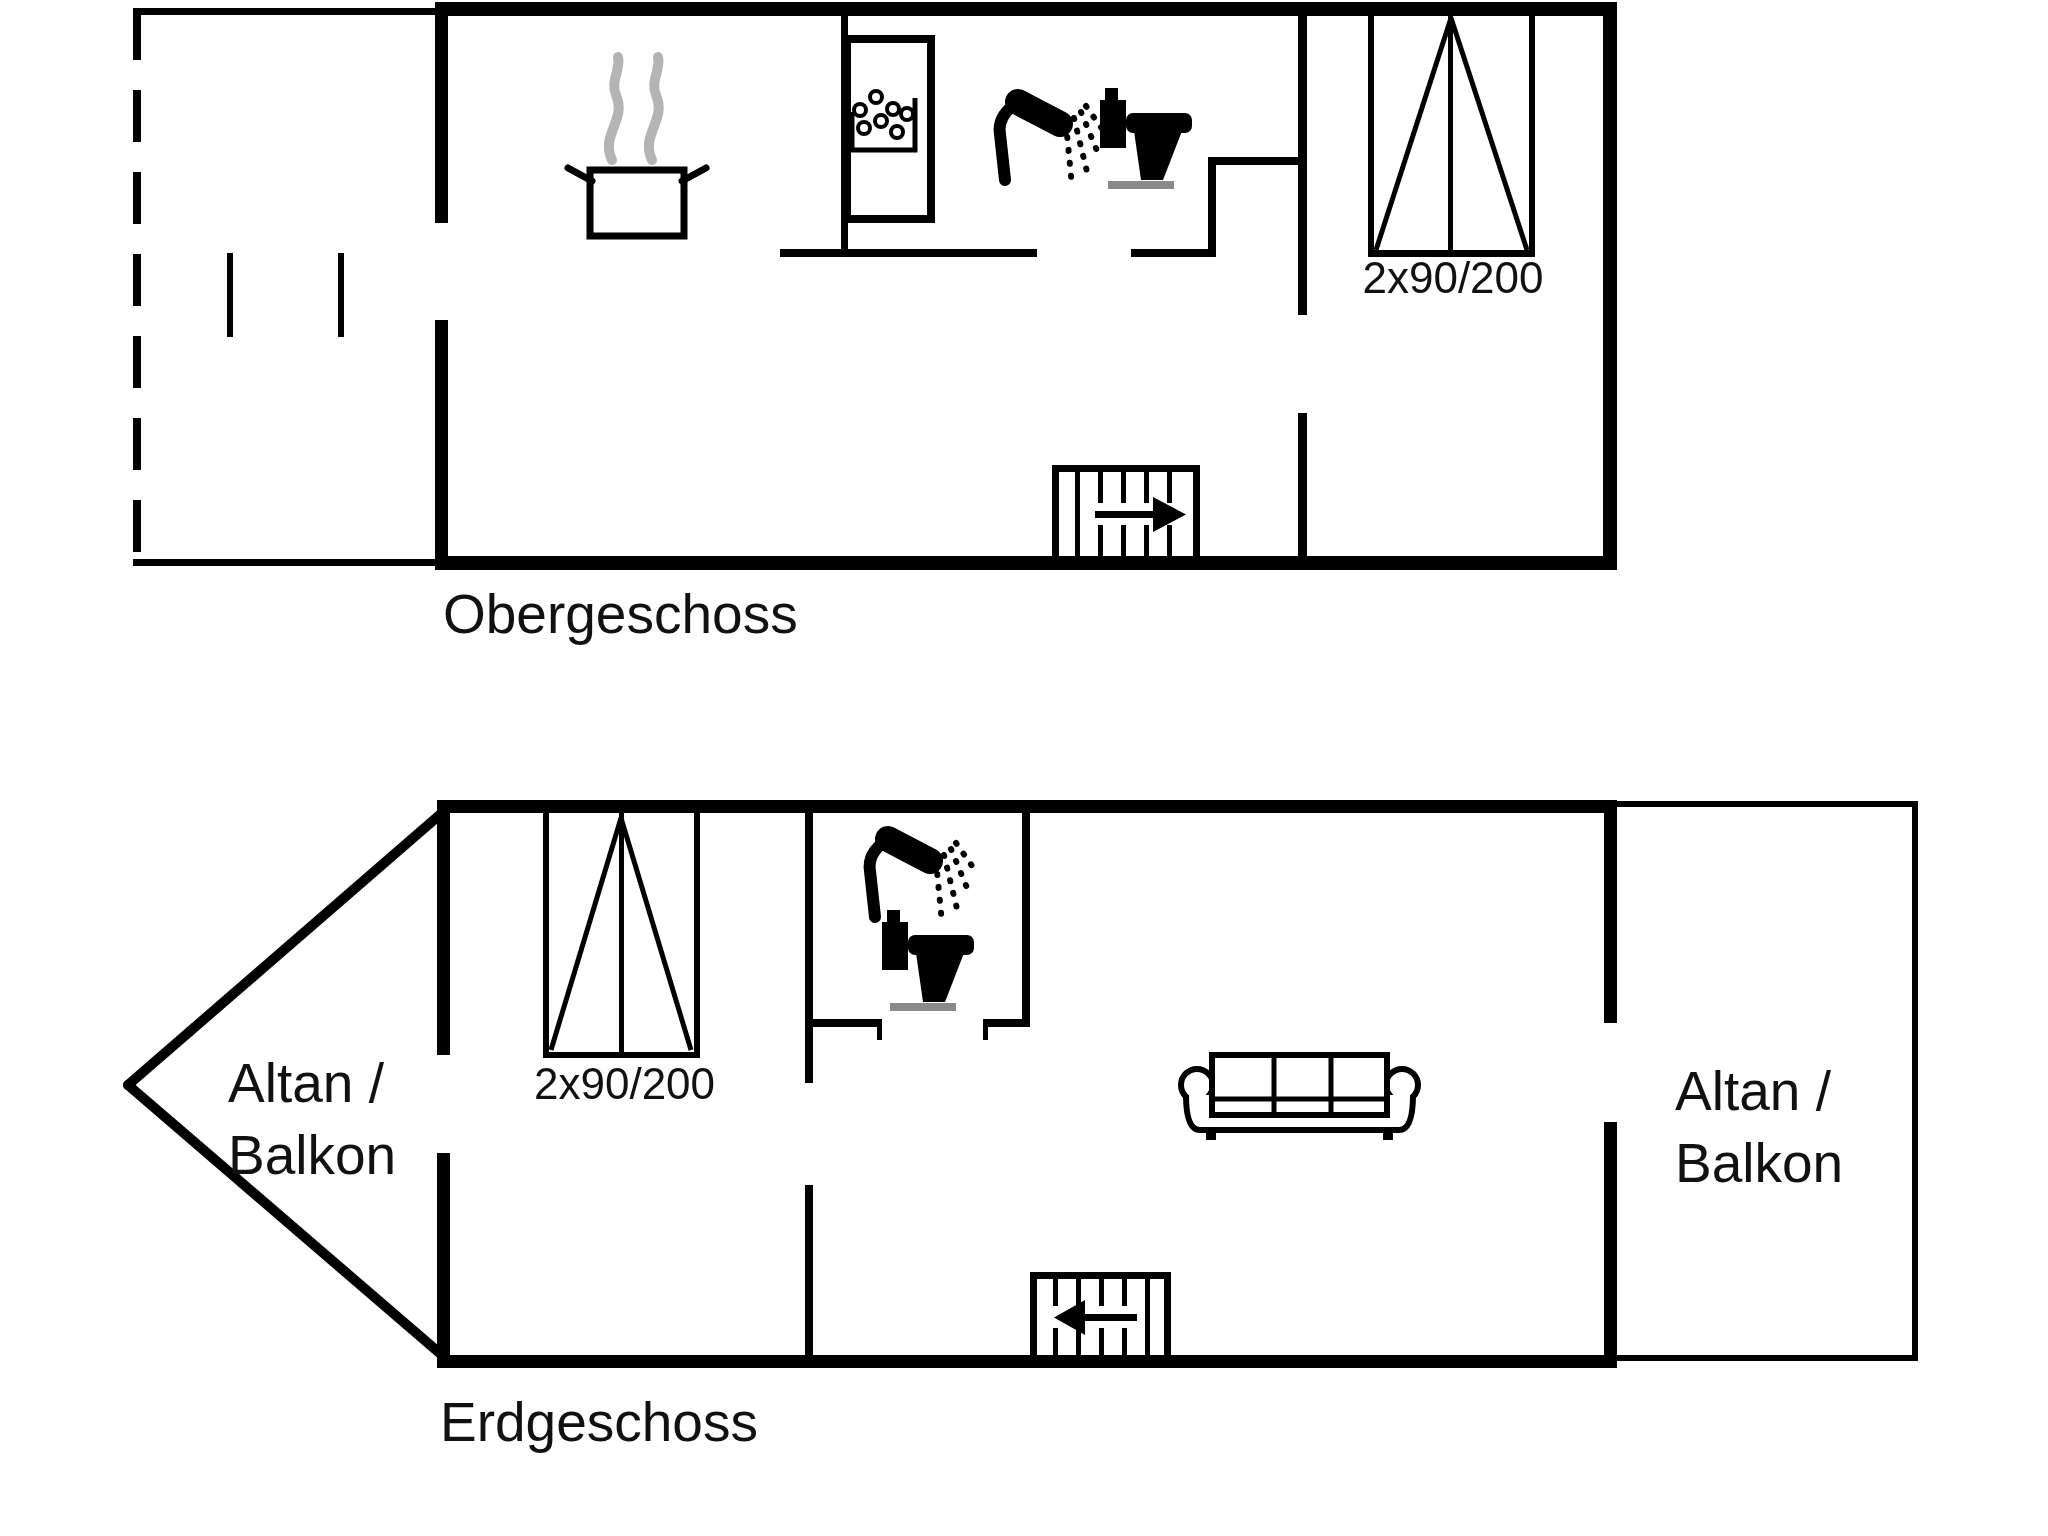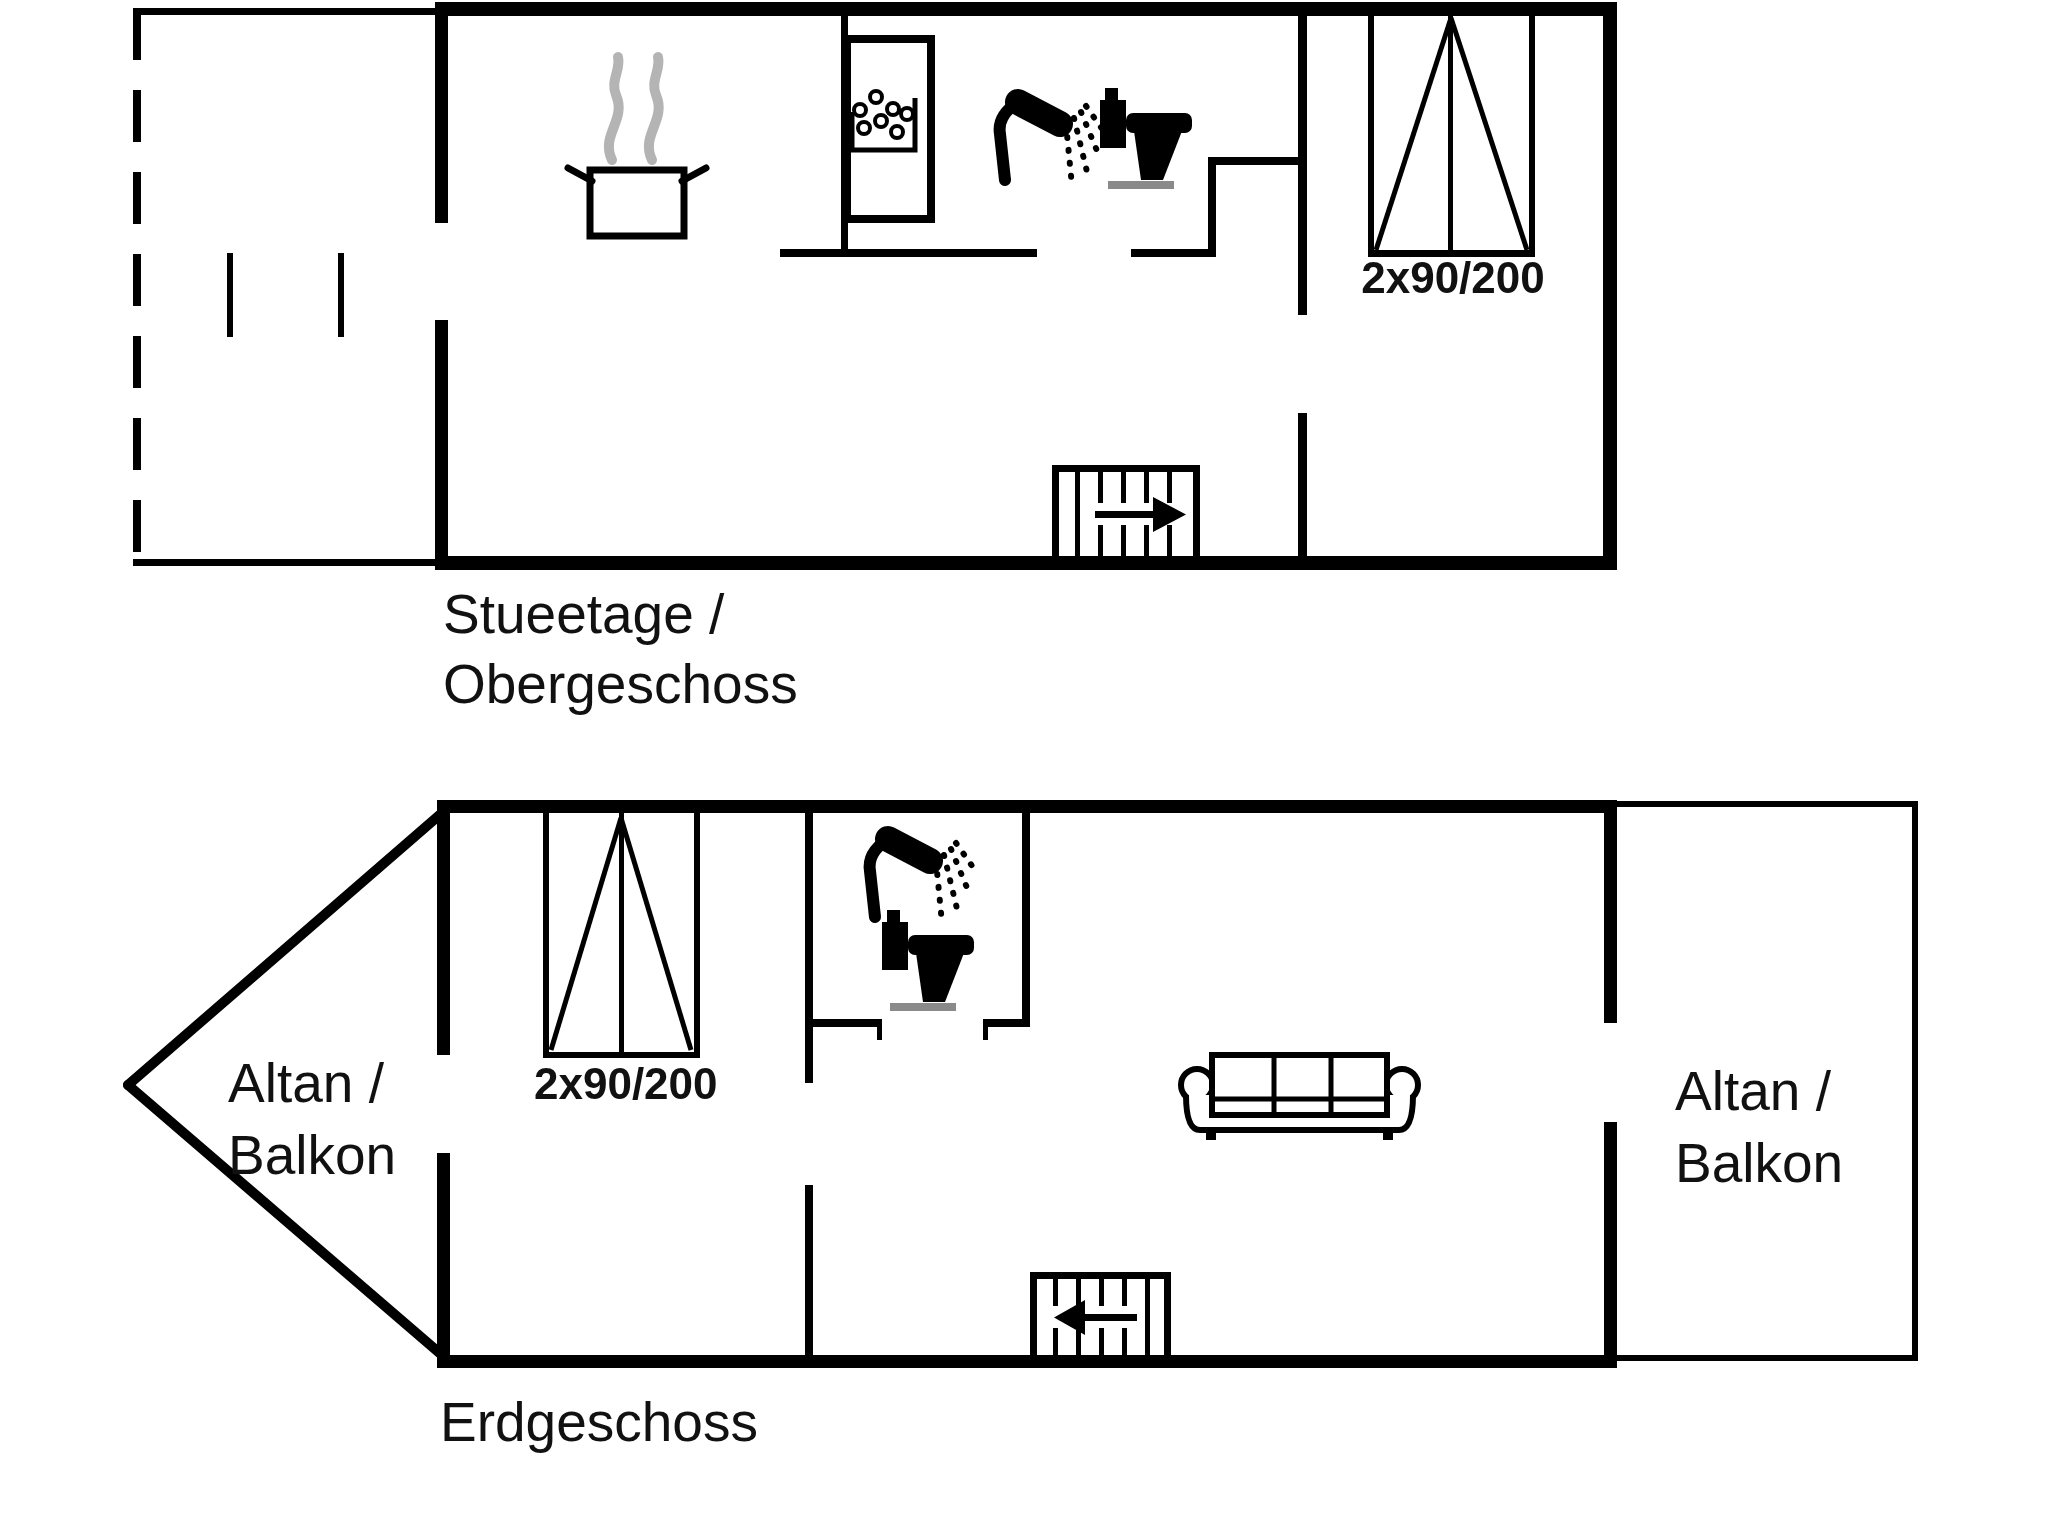--- a/index.html
+++ b/index.html
@@ -3,21 +3,21 @@
 <meta charset="utf-8">
 <style>
   html,body{margin:0;padding:0;background:#ffffff;}
   .page{position:relative;width:2048px;height:1536px;background:#ffffff;overflow:hidden;
         font-family:"Liberation Sans","DejaVu Sans",sans-serif;}
   .page svg{position:absolute;left:0;top:0;width:2048px;height:1536px;}
   .lbl{position:absolute;color:#111111;}
   .floor-name{font-size:55px;line-height:70px;}
   .floor-name2{font-size:55px;line-height:71px;}
   .balcony-name{font-size:55px;line-height:72px;margin-top:40px;}
-  .dim{font-size:44px;line-height:1;text-align:center;font-weight:bold;}
+  .dim{font-size:44px;line-height:1;text-align:center;}
 </style>
 </head>
 <body>
 
 <div class="page">
 
 <svg viewBox="0 0 2048 1536">
 
   <g>
     <g>
@@ -197,21 +197,20 @@
         <rect x="1085" y="1314" width="52" height="7" fill="#000"></rect>
         <polygon points="1085,1300 1054,1317.5 1085,1335" fill="#000"></polygon>
       </g>
     </g>
   </g>
 </svg>
 
   <div class="lbl dim" style="left:1360px;top:256px;width:186px;">2x90/200</div>
 
   <div class="lbl floor-name" style="left:443px;top:579px;">
-    <div>Stueetage /</div>
     <div>Obergeschoss</div>
   </div>
 
   <div class="lbl balcony-name" style="left:228px;top:1007px;">
     <div>Altan /</div>
     <div>Balkon</div>
   </div>
 
   <div class="lbl balcony-name" style="left:1675px;top:1015px;">
     <div>Altan /</div>

